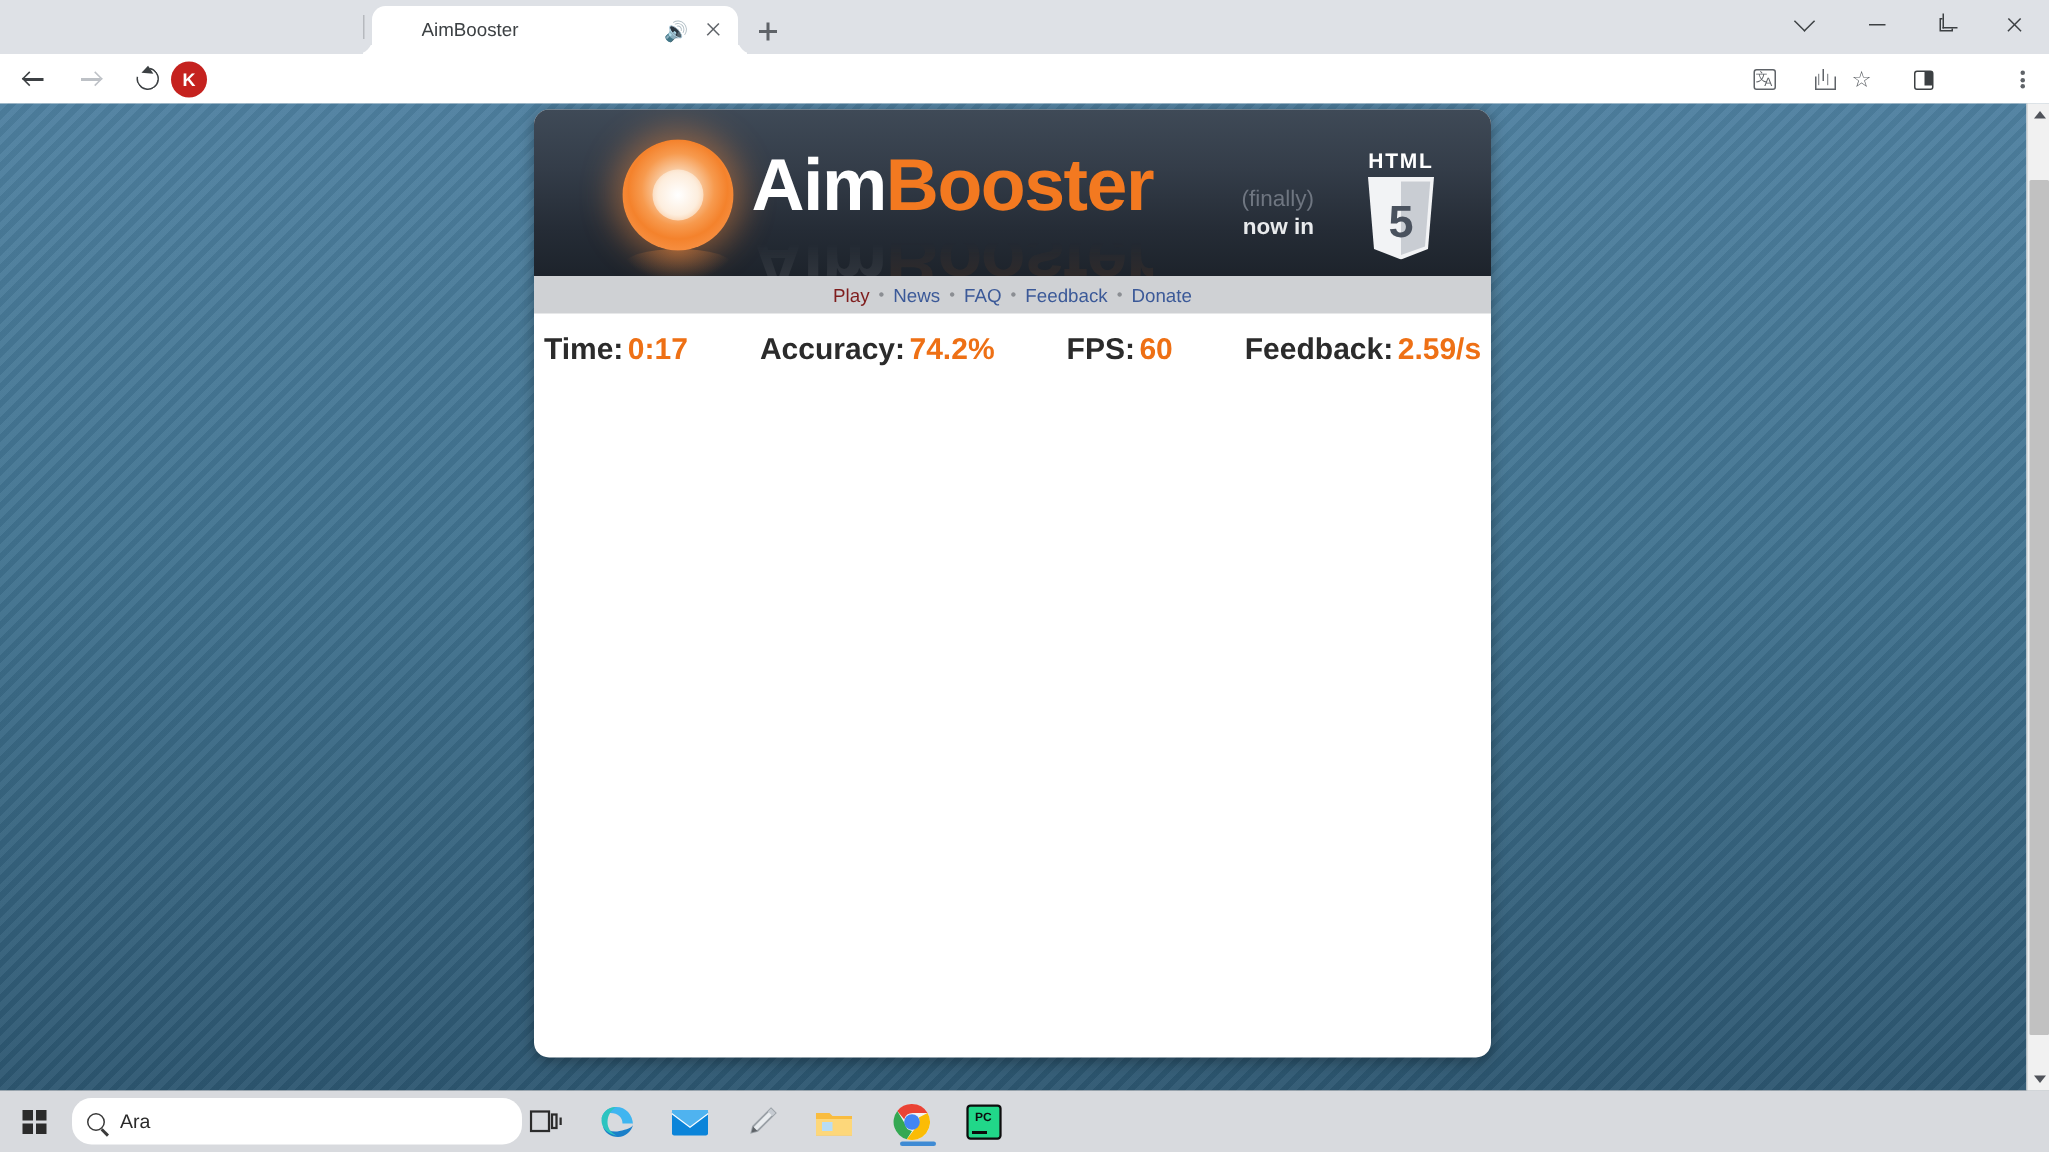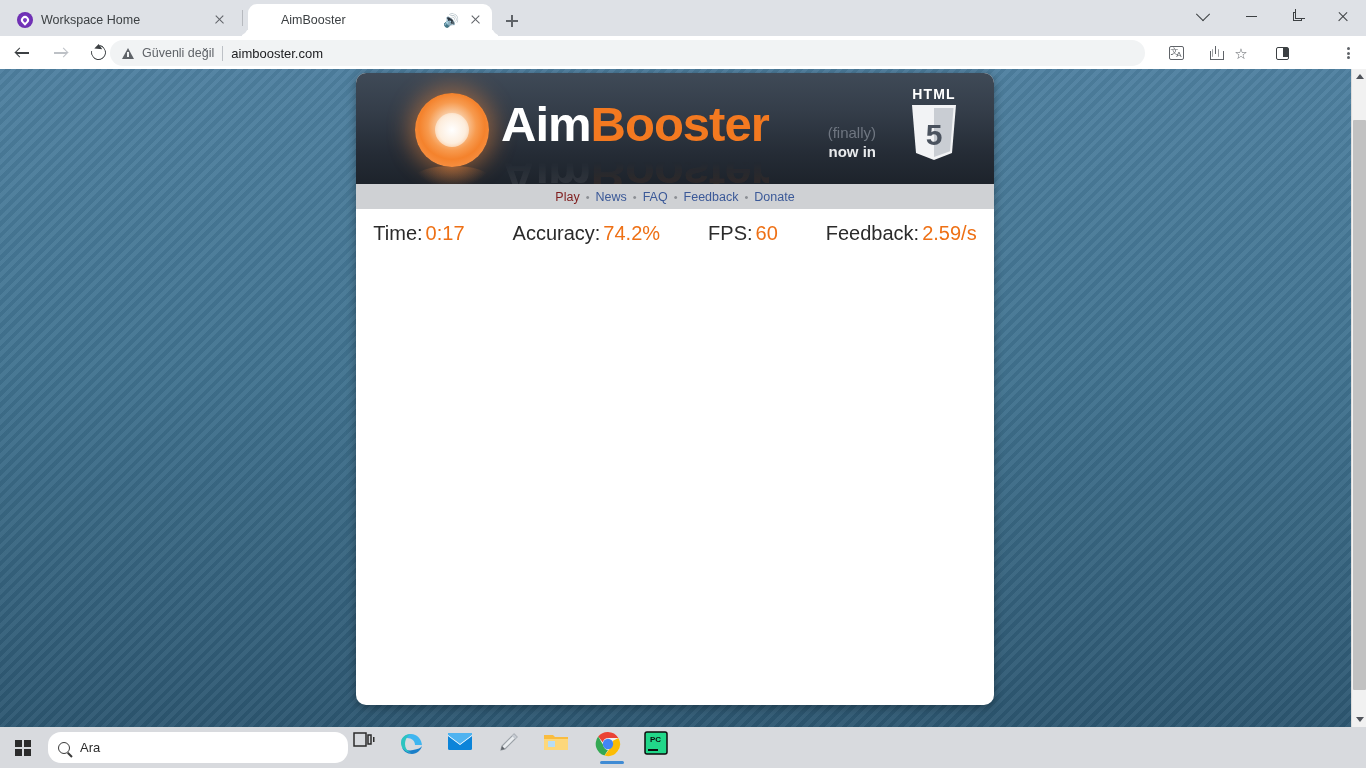--- a/index.html
+++ b/index.html
@@ -150,36 +150,36 @@
   #wordmark .aim { color:#fff; }
   #wordmark .booster { color:#f37920; }
   #wordmark-reflect { position:absolute; left:145px; top:76px; font-size:49px; font-weight:bold;
     letter-spacing:-1px; line-height:1; transform:scaleY(-1); opacity:.13;
     -webkit-mask-image:linear-gradient(to top, transparent 25%, #000 100%);
     mask-image:linear-gradient(to top, transparent 25%, #000 100%); }
   #wordmark-reflect .aim{color:#fff;} #wordmark-reflect .booster{color:#f37920;}
   #finally { position:absolute; right:118px; top:51px; text-align:right; line-height:1.25; }
   #finally .l1 { font-size:15px; color:#6f7681; }
   #finally .l2 { font-size:15px; color:#e8eaec; font-weight:bold; }
-  #html5 { position:absolute; right:32px; top:13px; width:56px; height:74px; }
+  #html5 { position:absolute; right:32px; top:26px; width:56px; height:74px; }
   #html5 .h5txt { position:absolute; left:0; top:0; width:56px; text-align:center;
      font-size:14px; font-weight:bold; color:#fff; letter-spacing:1.2px; }
   #html5 .shield { position:absolute; left:4px; top:19px; width:48px; height:55px; }
 
   
   #nav { position:absolute; left:0; top:111px; width:638px; height:25px; background:#cfd1d4;
          display:flex; align-items:center; justify-content:center; font-size:12.5px; }
   #nav a { color:#3b5998; text-decoration:none; }
   #nav .current { color:#7f1d1d; }
   #nav .bullet { color:#8b8e93; margin:0 6px; font-size:11px; }
 
   
   #stats { position:absolute; left:0; top:136px; width:638px; height:48px;
            display:flex; align-items:center; justify-content:center; gap:48px;
-           font-size:20px; color:#2b2b2b; }
+           font-size:20px; color:#2b2b2b;font-weight:bold; }
   .stat .lbl { color:#2b2b2b; }
   .stat .val { color:#ee7015; margin-left:3px; }
 
   
   #field { position:absolute; left:18px; top:184px; width:602px; height:420px;
            background:#575757; overflow:hidden;
            box-shadow: inset 0 2px 5px rgba(0,0,0,.35), 0 1px 0 rgba(255,255,255,.25); }
   #grid { position:absolute; inset:0;
     background-image:
       linear-gradient(to right, rgba(255,255,255,.045) 1px, transparent 1px),
@@ -226,46 +226,37 @@
   .winlogo { width:16px; height:16px; display:grid; grid-template-columns:1fr 1fr;
              grid-template-rows:1fr 1fr; gap:2px; }
   .winlogo i { background:#2b2b2b; display:block; }
   #searchbox { position:absolute; left:48px; top:5px; width:300px; height:31px; background:#fff;
                border-radius:13px; display:flex; align-items:center; padding:0 10px; gap:10px; }
   .mag { width:12px; height:12px; border:1.6px solid #3a3a3a; border-radius:50%; position:relative; flex:none; }
   .mag::after{content:"";position:absolute;right:-4px;bottom:-3px;width:6px;height:1.6px;
     background:#3a3a3a;transform:rotate(45deg);}
   #searchbox .ph { font-size:13px; color:#2b2b2b; }
   .tb-app { position:absolute; top:4px; width:40px; height:34px;
-            display:flex; align-items:flex-start; justify-content:center; }
+            display:flex; align-items:center; justify-content:center; }
   #app-taskview { left:344px; }
   #app-edge     { left:392px; }
   #app-mail     { left:440px; }
   #app-pen      { left:488px; }
   #app-files    { left:536px; }
   #app-chrome   { left:588px; }
   #app-pycharm  { left:636px; }
   .tb-underline { position:absolute; bottom:1px; left:12px; width:24px; height:3px;
                   background:#3f8bd4; border-radius:2px; }
 </style>
 </head>
 <body>
 
 <div id="browser">
 
   <div id="tabstrip">
-    <div class="tab inactive" style="left:8px;width:228px;">
-      <span class="favicon">
-          <span class="fav-ws">
-            <i></i>
-          </span>
-        </span>
-      <span class="tab-title">Workspace Home</span>
-      <span class="tabclose"></span>
-    </div>
     <div class="tab-sep" style="left:242px;"></div>
     <div class="tab active" style="left:248px;width:244px;">
       <span class="favicon"><span class="fav-ab"></span></span>
       <span class="tab-title">AimBooster</span>
       <span class="tab-icon-btn">🔊</span>
       <span class="tabclose"></span>
     </div>
     <div id="newtab"></div>
   </div>
 
@@ -292,26 +283,20 @@
     <div class="nav-btn">
       <span class="arrow a-fwd">
           <i class="shaft"></i>
           <i class="head"></i>
         </span>
     </div>
     <div class="nav-btn">
       <span class="reload"></span>
     </div>
 
-    <div id="omnibox">
-      <span class="warn-tri"></span>
-      <span class="notsecure">Güvenli değil</span>
-      <span class="omni-sep"></span>
-      <span class="url">aimbooster.com</span>
-    </div>
 
     <div class="tb-icon" id="tb-translate">
         <span class="tr-ic">A</span>
       </div>
     <div class="tb-icon" id="tb-share">
         <span class="share-ic"></span>
       </div>
     <div class="tb-icon" id="tb-star">
         <span class="star">☆</span>
       </div>

